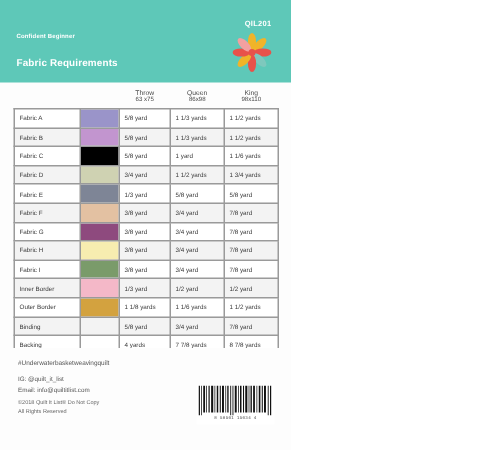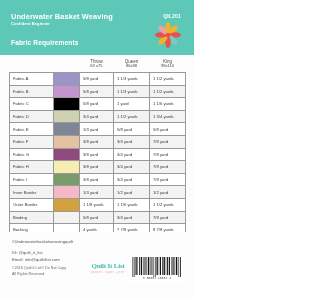--- a/index.html
+++ b/index.html
@@ -128,21 +128,20 @@
     margin-top:0px;text-align:center;font-size:2.8px;color:#444;
     font-family:"Liberation Mono",monospace;letter-spacing:.2px;
   }
 </style>
 </head>
 <body>
 
 <div class="page">
 
   <div class="header">
-    <div class="title">Underwater Basket Weaving</div>
     <div class="subtitle">Confident Beginner</div>
     <div class="section-title">Fabric Requirements</div>
     <div class="pattern-id">QIL201</div>
     <div class="flower">
       <svg viewBox="0 0 40 40" width="26" height="26" aria-hidden="true">
         <g transform="translate(20,20)">
           <ellipse cx="0" cy="-11" rx="4.2" ry="9" fill="#f0b429"></ellipse>
           <ellipse cx="0" cy="-11" rx="4.2" ry="9" fill="#f0b429" transform="rotate(45)"></ellipse>
           <ellipse cx="0" cy="-11" rx="4.2" ry="9" fill="#e8524a" transform="rotate(90)"></ellipse>
           <ellipse cx="0" cy="-11" rx="4.2" ry="9" fill="#7ec8bd" transform="rotate(135)"></ellipse>
@@ -307,24 +306,20 @@
 
   <div class="footer">
     <div class="hashtag">#Underwaterbasketweavingquilt</div>
     <div class="contact">
       <div>IG: @quilt_it_list</div>
       <div>Email: info@quiltitlist.com</div>
     </div>
     <div class="copyright">
       <div>©2018 Quilt It List® Do Not Copy</div>
       <div>All Rights Reserved</div>
-    </div>
-    <div class="brand">
-      <div class="brand-name">Quilt It List</div>
-      <div class="brand-tag">pattern . paper . print</div>
     </div>
     <div class="barcode">
       <svg class="bars" viewBox="0 0 104 40" preserveAspectRatio="none">
         <rect x="0" y="0" width="104" height="40" fill="#ffffff"></rect>
         <g fill="#111111">
           <rect x="3" y="0" width="1.6" height="40"></rect>
             <rect x="6" y="0" width="1" height="40"></rect>
           <rect x="9" y="0" width="2.4" height="36"></rect>
             <rect x="13" y="0" width="1" height="36"></rect>
           <rect x="16" y="0" width="1.6" height="36"></rect>

